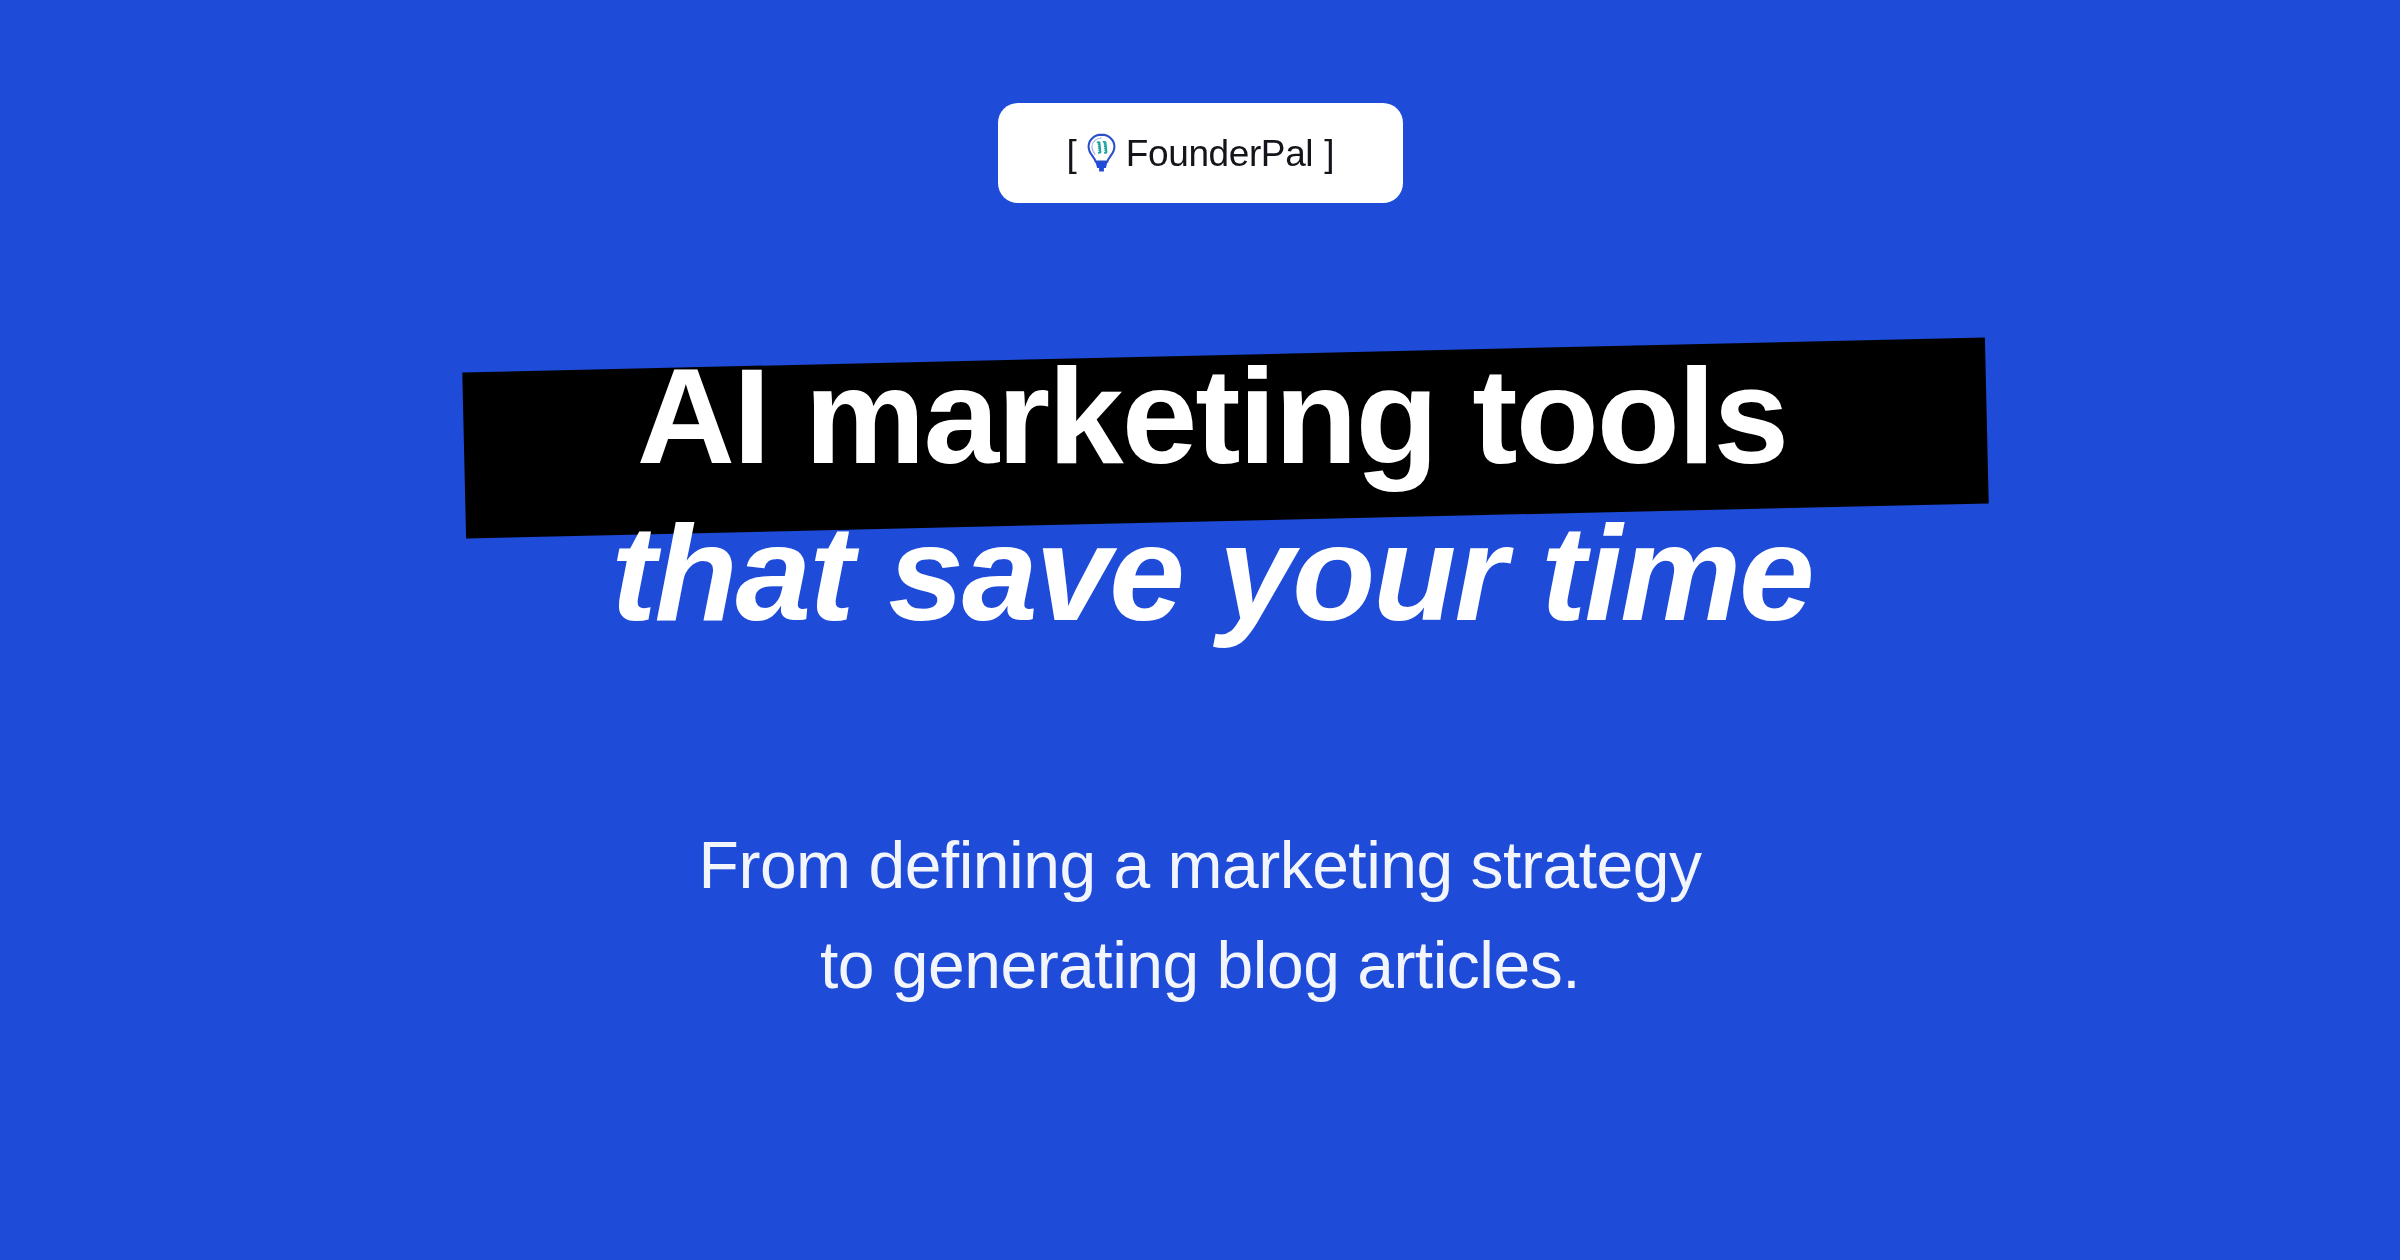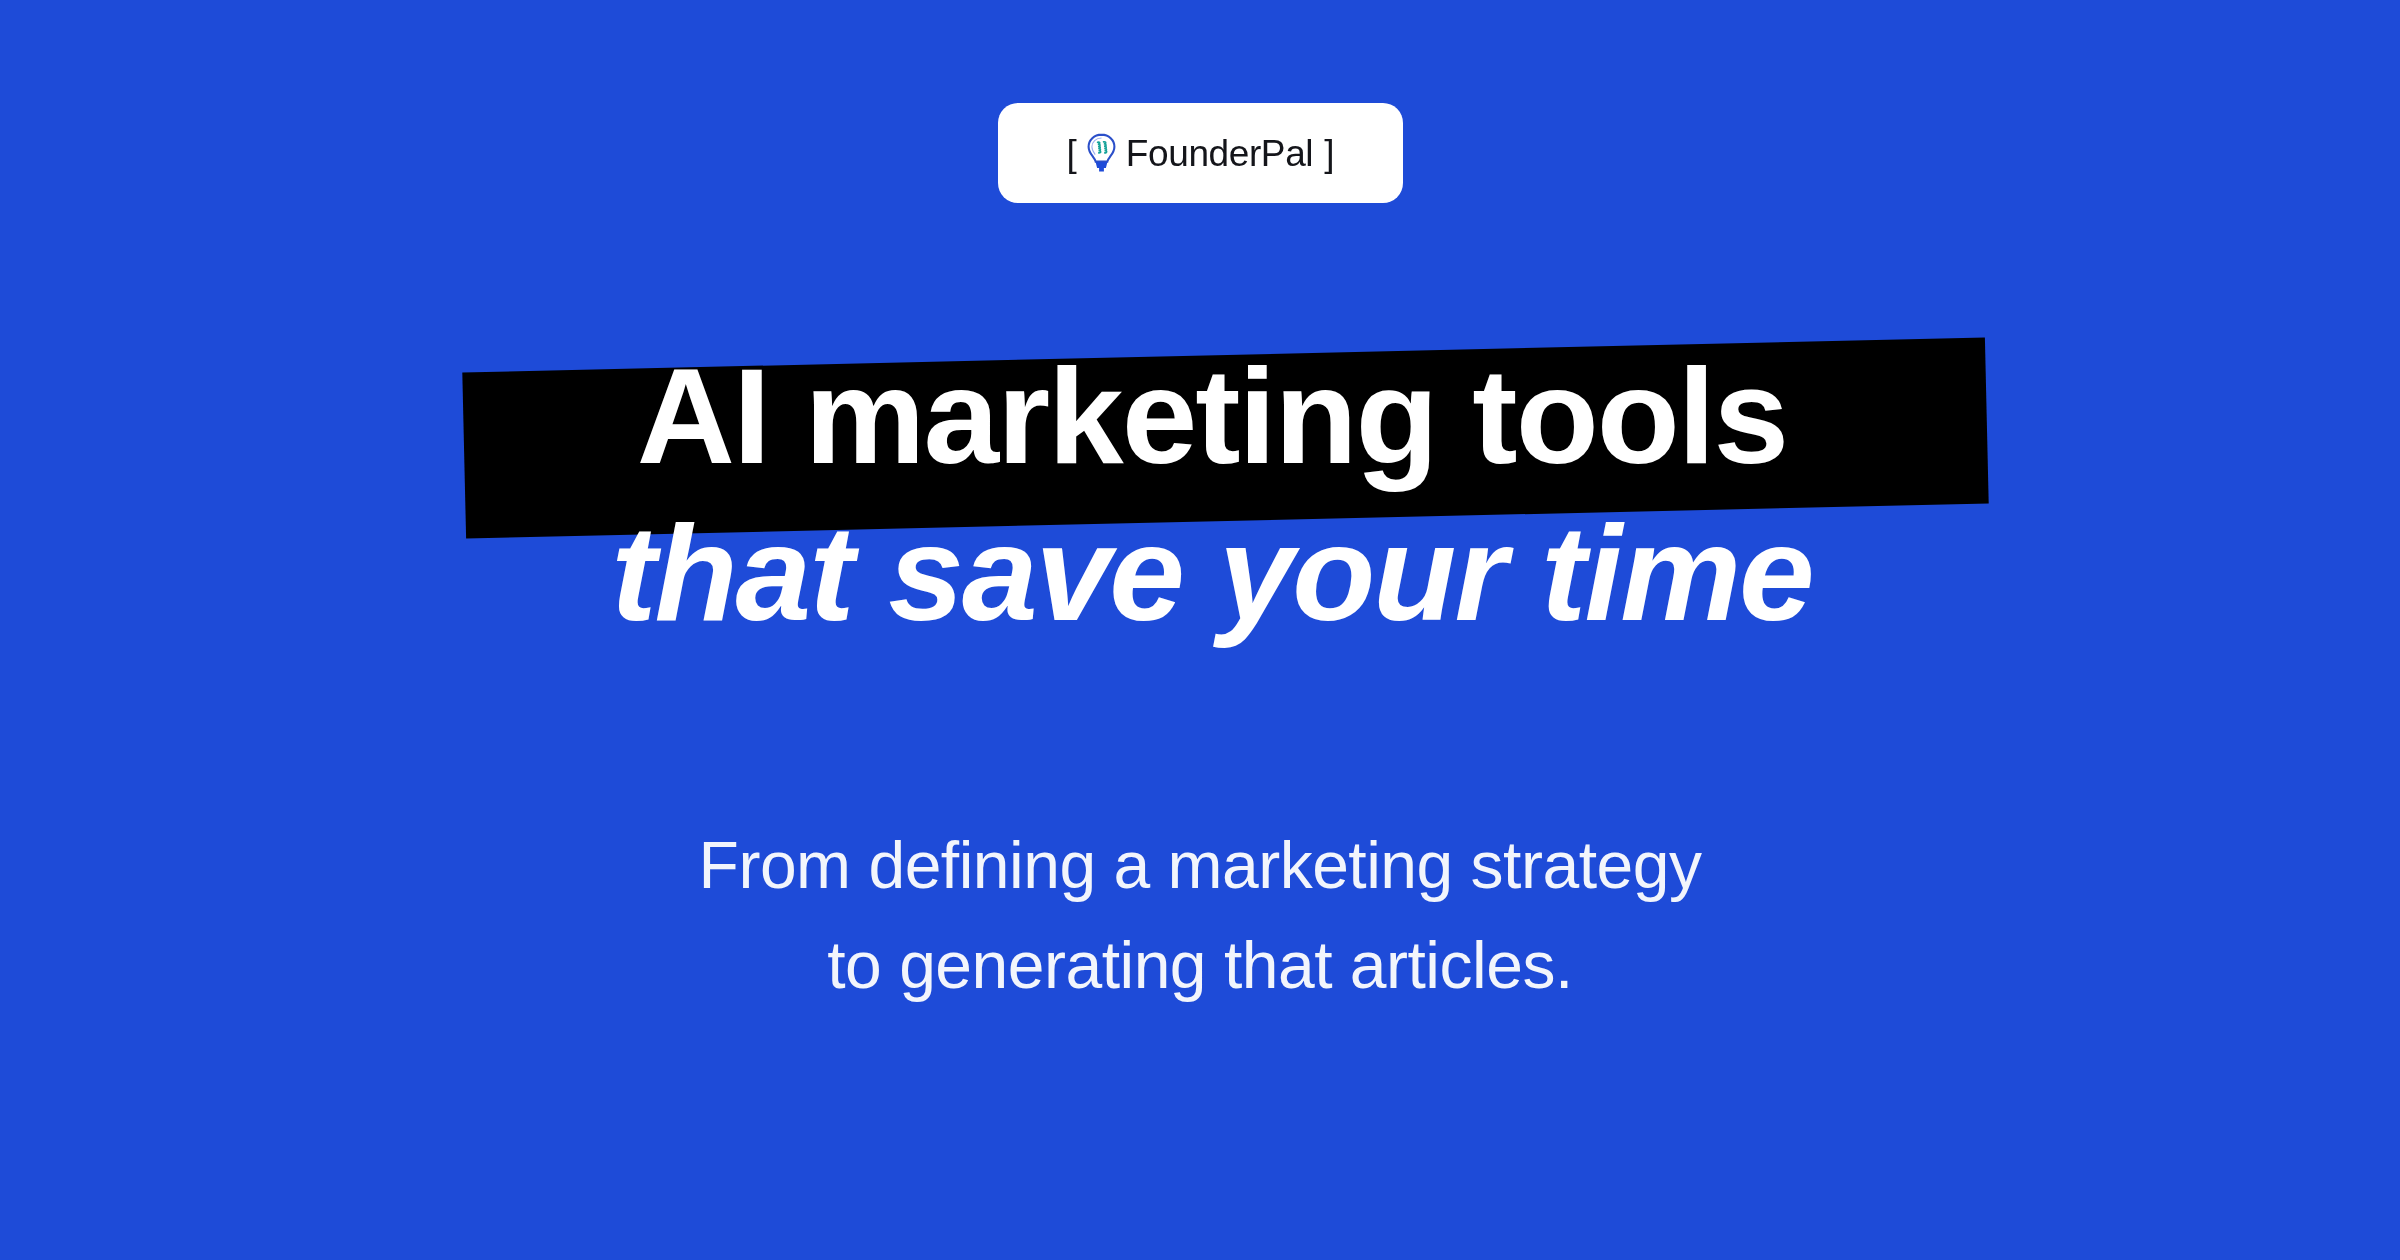--- a/index.html
+++ b/index.html
@@ -184,16 +184,16 @@
   <div class="headline">
     <span class="line1-wrap">
       <span class="hl-band"></span>
       <span class="hl-line1">AI marketing tools</span>
     </span>
     <span class="hl-line2">that save your time</span>
   </div>
 
   <div class="subtitle">
     <span class="subtitle-line">From defining a marketing strategy</span>
-    <span class="subtitle-line">to generating that articles.</span>
+    <span class="subtitle-line">to generating blog articles.</span>
   </div>
 
 </div>
 
 </body></html>

